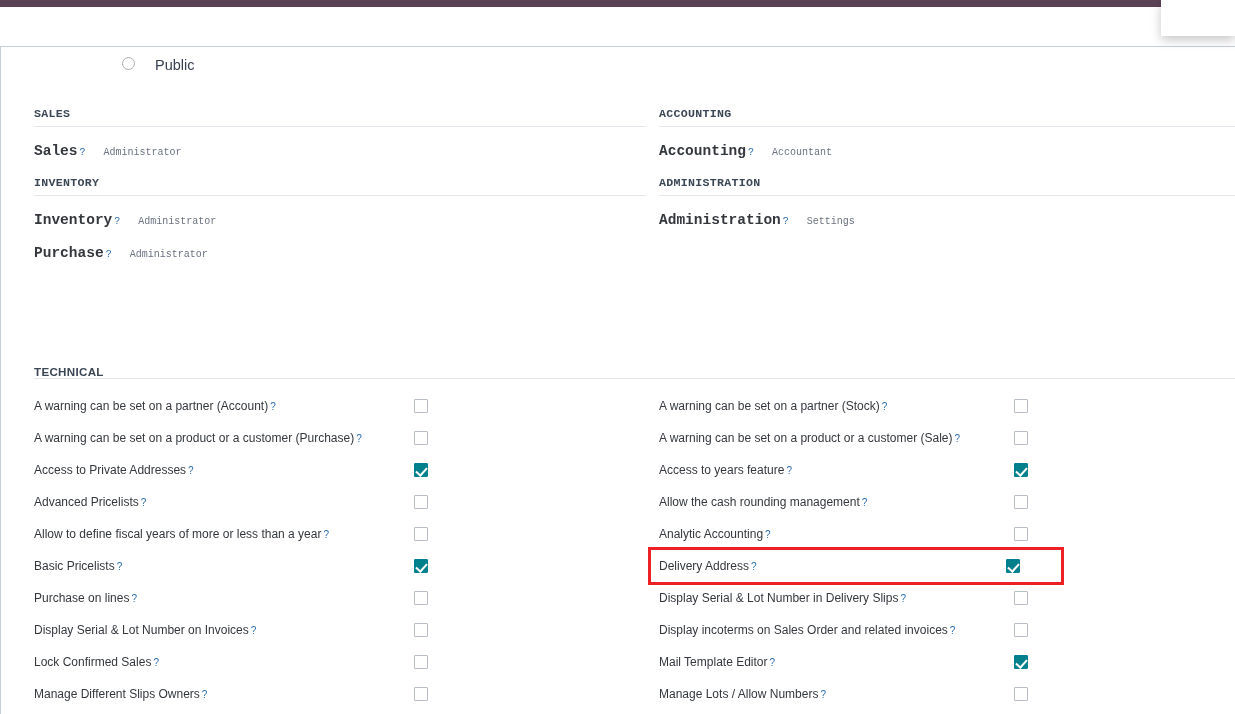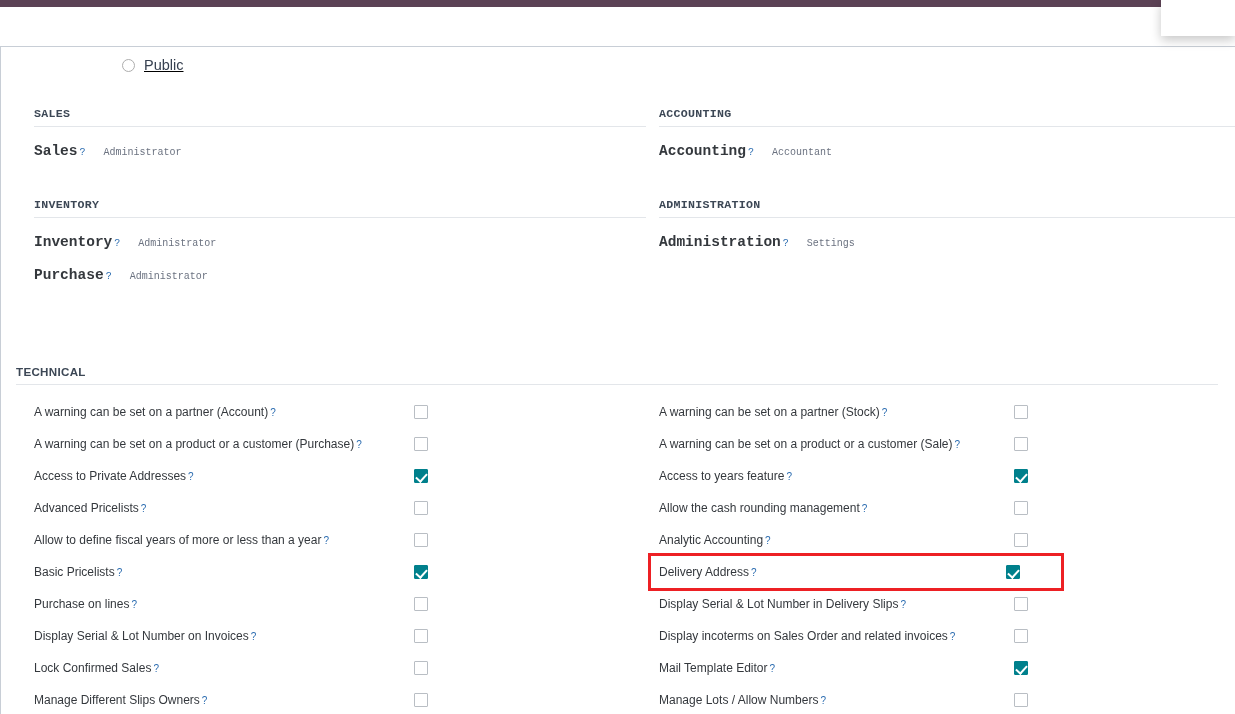--- a/index.html
+++ b/index.html
@@ -50,23 +50,21 @@
     border-left: 1px solid #c8ced6;
     overflow: hidden;
   }
 
   
   .radio-row {
     position: absolute;
     top: 10px;
     left: 121px;
     display: flex;
-    align-items: center;
-    gap: 9px;
-    text-decoration: underline;
+    gap: 20px;
   }
   .radio-mark {
     width: 13px; height: 13px;
     border: 1px solid #adadad;
     border-radius: 50%;
     background: #fff;
     display: inline-block;
     flex: none;
   }
   .radio-label {
@@ -95,21 +93,21 @@
     font-weight: bold;
     letter-spacing: 0.3px;
     color: #3c4755;
     text-transform: uppercase;
     padding-bottom: 6px;
     border-bottom: 1px solid #e3e6ea;
     margin-bottom: 16px;
     width: 612px;
   }
   .col.right .group-title { width: 620px; }
-  .group + .group { margin-top: 22px; }
+  .group + .group { }
 
   
   .kv-row {
     display: flex;
     align-items: baseline;
     height: 33px;
   }
   .kv-label {
     font-size: 14.5px;
     font-weight: bold;
@@ -131,28 +129,27 @@
     cursor: help;
   }
 
   
   .technical {
     position: absolute;
     top: 318px; left: 0;
     width: 1235px;
   }
   .technical .tech-head {
-    margin-left: 15px;
+    margin-left: 33px;
     width: 1202px;
     font-size: 11.6px;
     font-weight: bold;
     letter-spacing: 0.3px;
     color: #3c4755;
     text-transform: uppercase;
-    padding-bottom: 6px;
     border-bottom: 1px solid #e3e6ea;
   }
   .tech-cols {
     display: flex;
     margin-top: 11px;
   }
   .tech-col {
     width: 617px;
     padding-left: 33px;
   }

